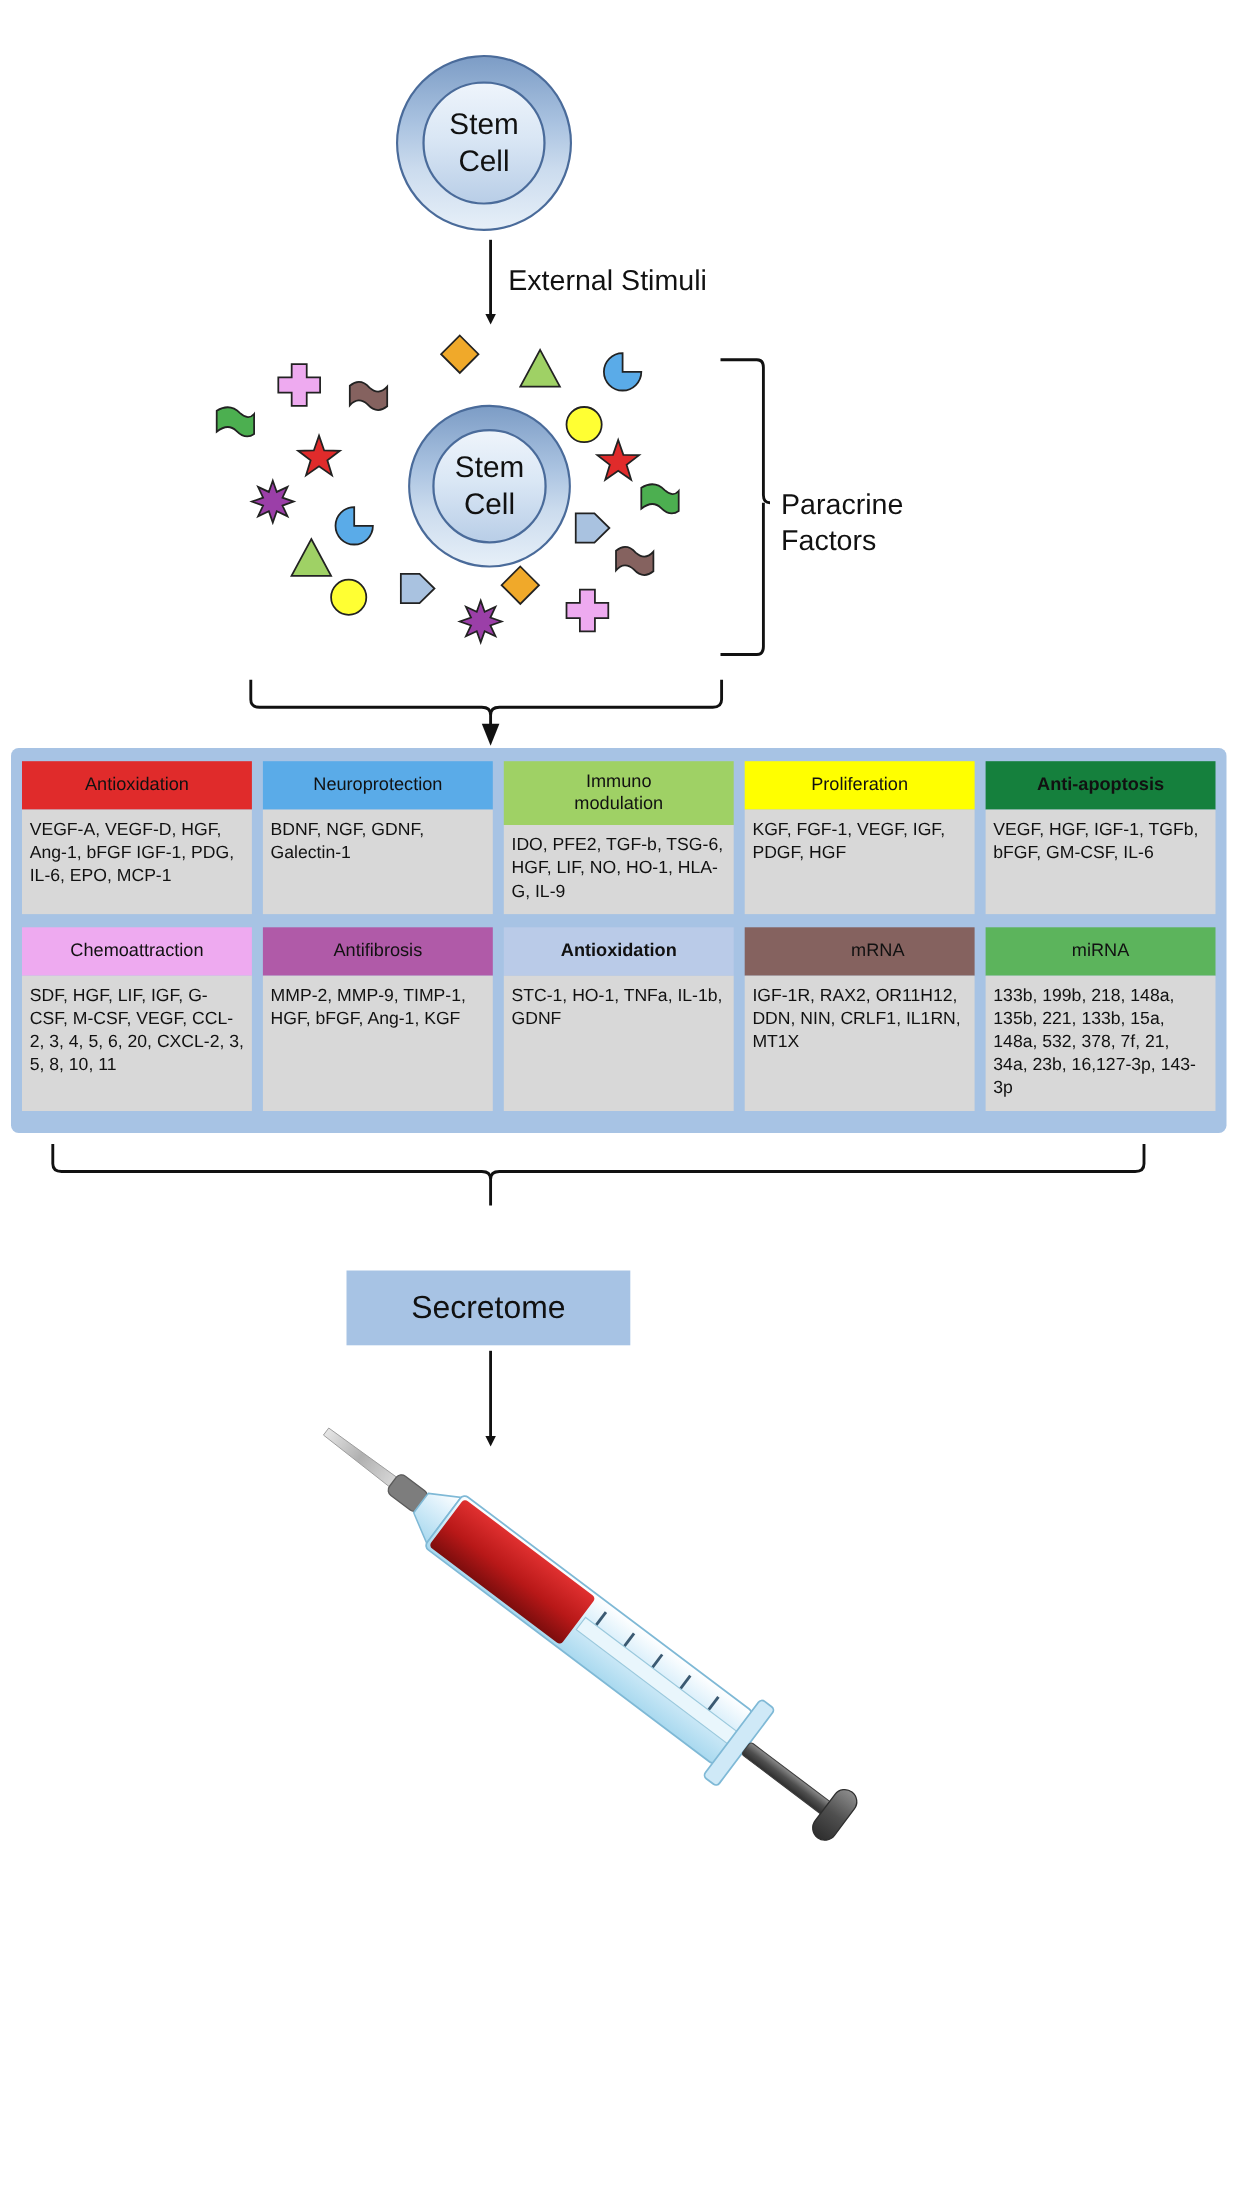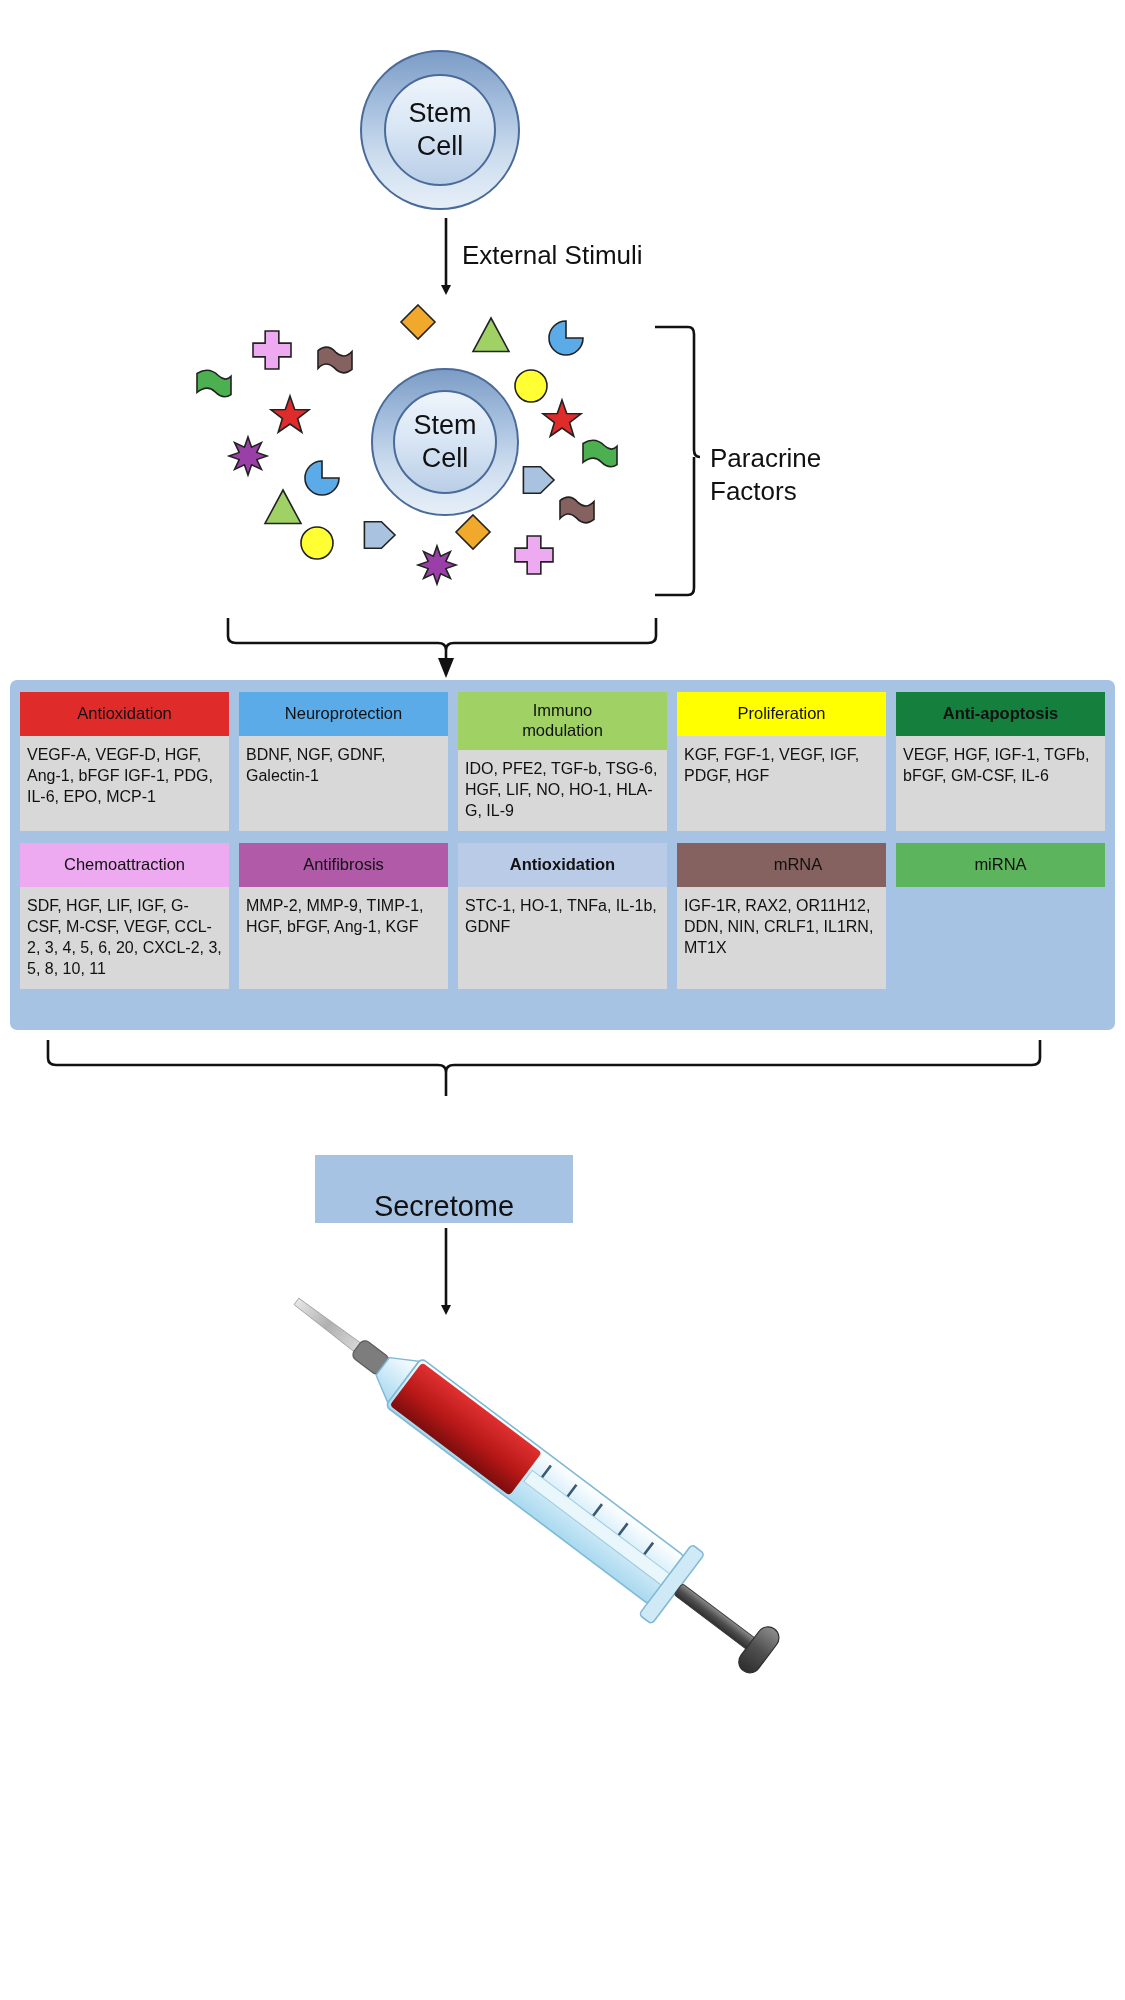--- a/index.html
+++ b/index.html
@@ -104,21 +104,21 @@
     padding: 8px 7px 10px 7px;
     color: #111;
     flex: 1;
   }
 
   
   .secretome {
     position: absolute;
     background: #a7c3e4;
     display: flex;
-    align-items: flex-end;
+    align-items: center;
     justify-content: center;
     font-size: 29px;
     color: #111;
   }
 </style>
 </head>
 <body>
 
 <div class="stage">
 
@@ -175,20 +175,21 @@
         <div class="cell">
           <div class="cell-head" style="background: rgb(186, 203, 232); font-weight: bold;">Antioxidation</div>
           <div class="cell-body">STC-1, HO-1, TNFa, IL-1b, GDNF</div>
         </div>
         <div class="cell">
           <div class="cell-head" style="background: rgb(133, 98, 95); padding-left: 37px;">mRNA</div>
           <div class="cell-body">IGF-1R, RAX2, OR11H12, DDN, NIN, CRLF1, IL1RN, MT1X</div>
         </div>
         <div class="cell">
           <div class="cell-head" style="background: rgb(92, 180, 92);">miRNA</div>
+          <div class="cell-body">133b, 199b, 218, 148a, 135b, 221, 133b, 15a, 148a, 532, 378, 7f, 21, 34a, 23b, 16,127-3p, 143-3p</div>
         </div>
       </div>
   </div>
 
   <div class="secretome" style="left:315px; top:1155px; width:258px; height:68px;">
     <span>Secretome</span>
   </div>
 
 </div>
 

